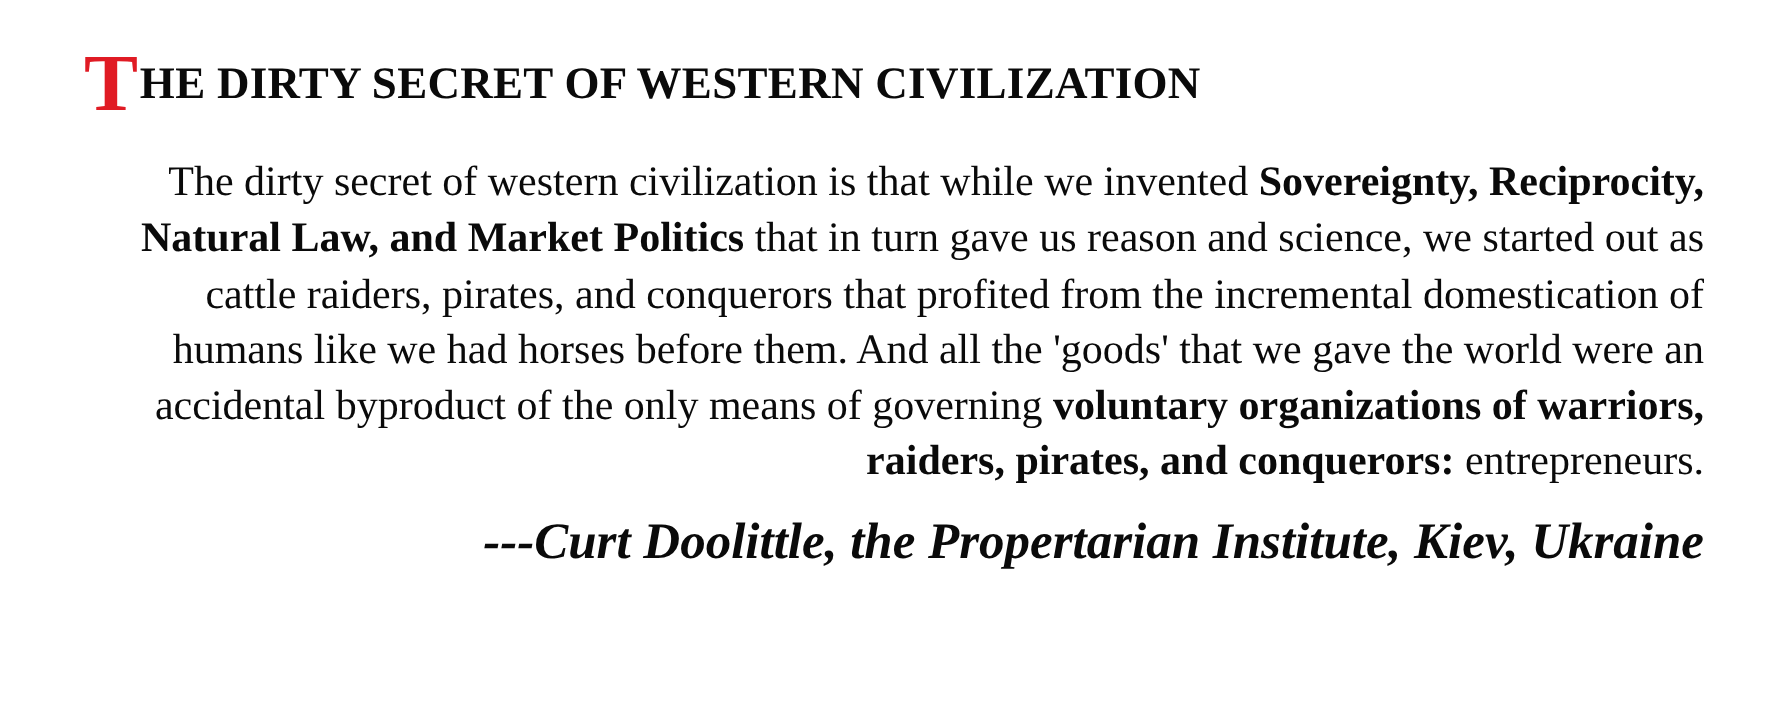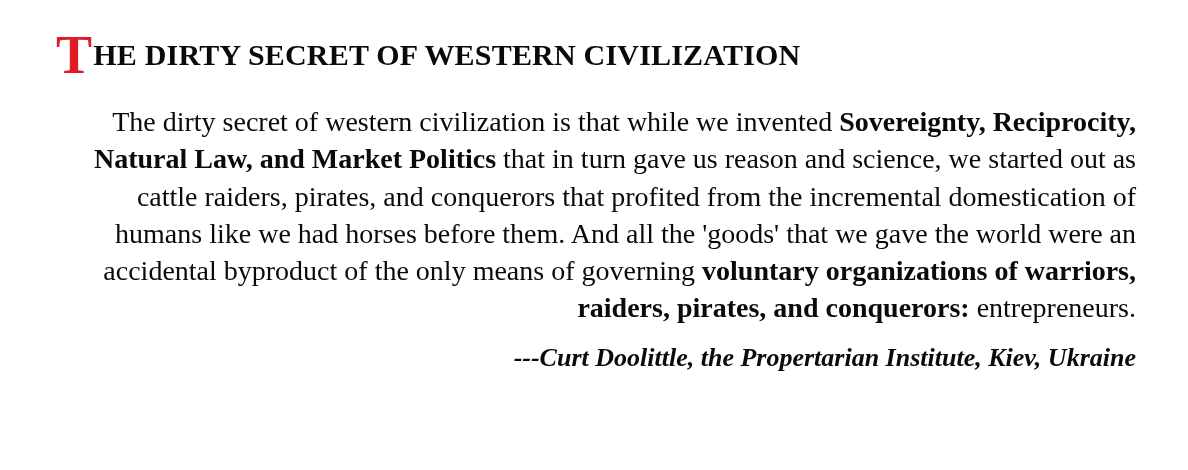--- a/index.html
+++ b/index.html
@@ -46,21 +46,21 @@
     font-size: 28px;
     line-height: 1.33;
     text-align: right;
     margin: 0;
     max-width: 1085px;
   }
   .body-text b {
     font-weight: 700;
   }
   .attribution {
-    font-size: 26px;
+    font-size: 34px;
     font-style: italic;
     font-weight: 700;
     text-align: right;
     margin: 16px 0 0 0;
     max-width: 1085px;
   }
 </style>
 </head>
 <body>
 

